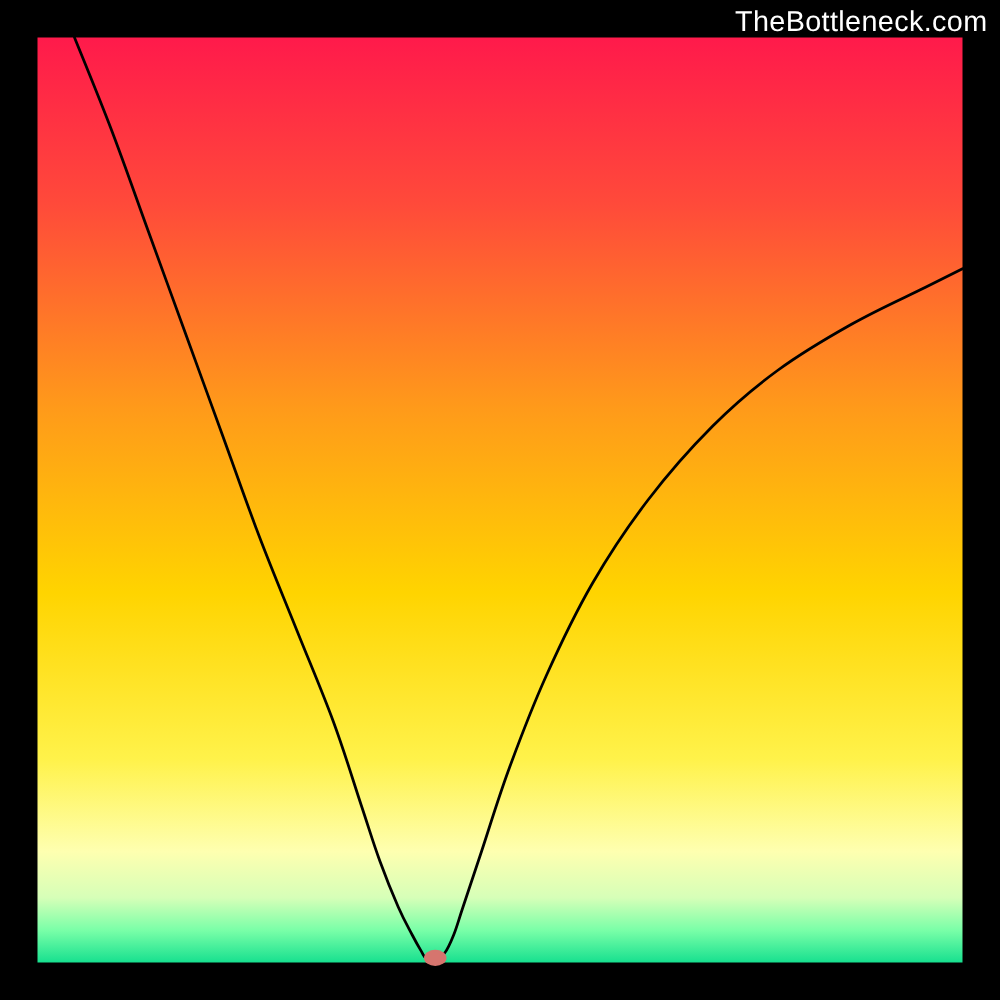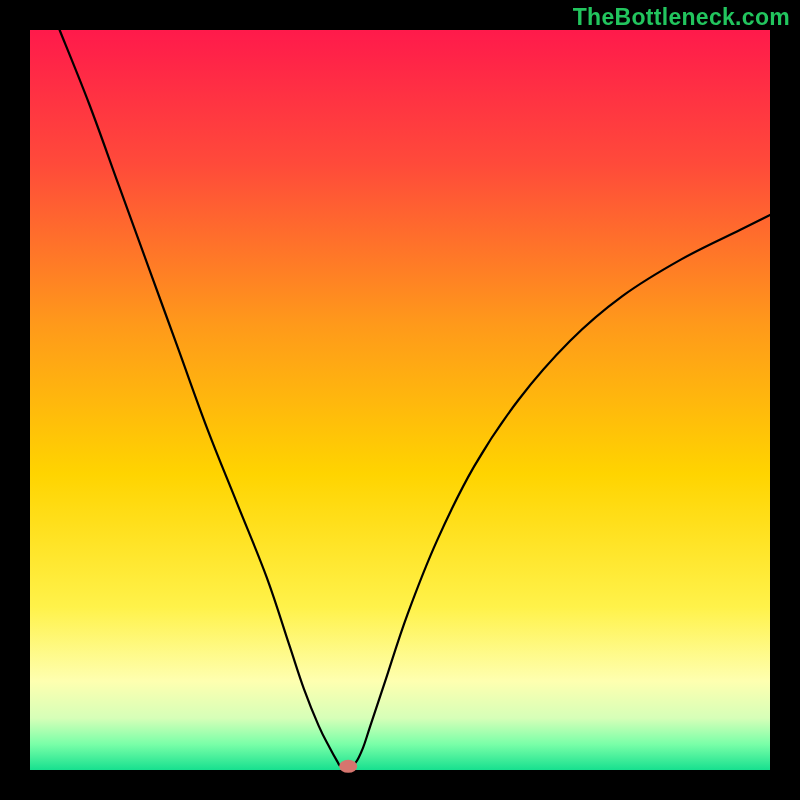--- a/index.html
+++ b/index.html
@@ -14,23 +14,23 @@
   .frame {
     position: relative;
     width: 800px;
     height: 800px;
     background: #000;
   }
   .watermark {
     position: absolute;
     top: 4px;
     right: 10px;
-    color: #22c55e;
+    color: #ffffff;
     font-size: 23px;
-    font-weight: 700;
+    font-weight: 400;
     letter-spacing: 0.3px;
     z-index: 5;
     user-select: none;
   }
   svg {
     position: absolute;
     left: 0;
     top: 0;
   }
 </style>

